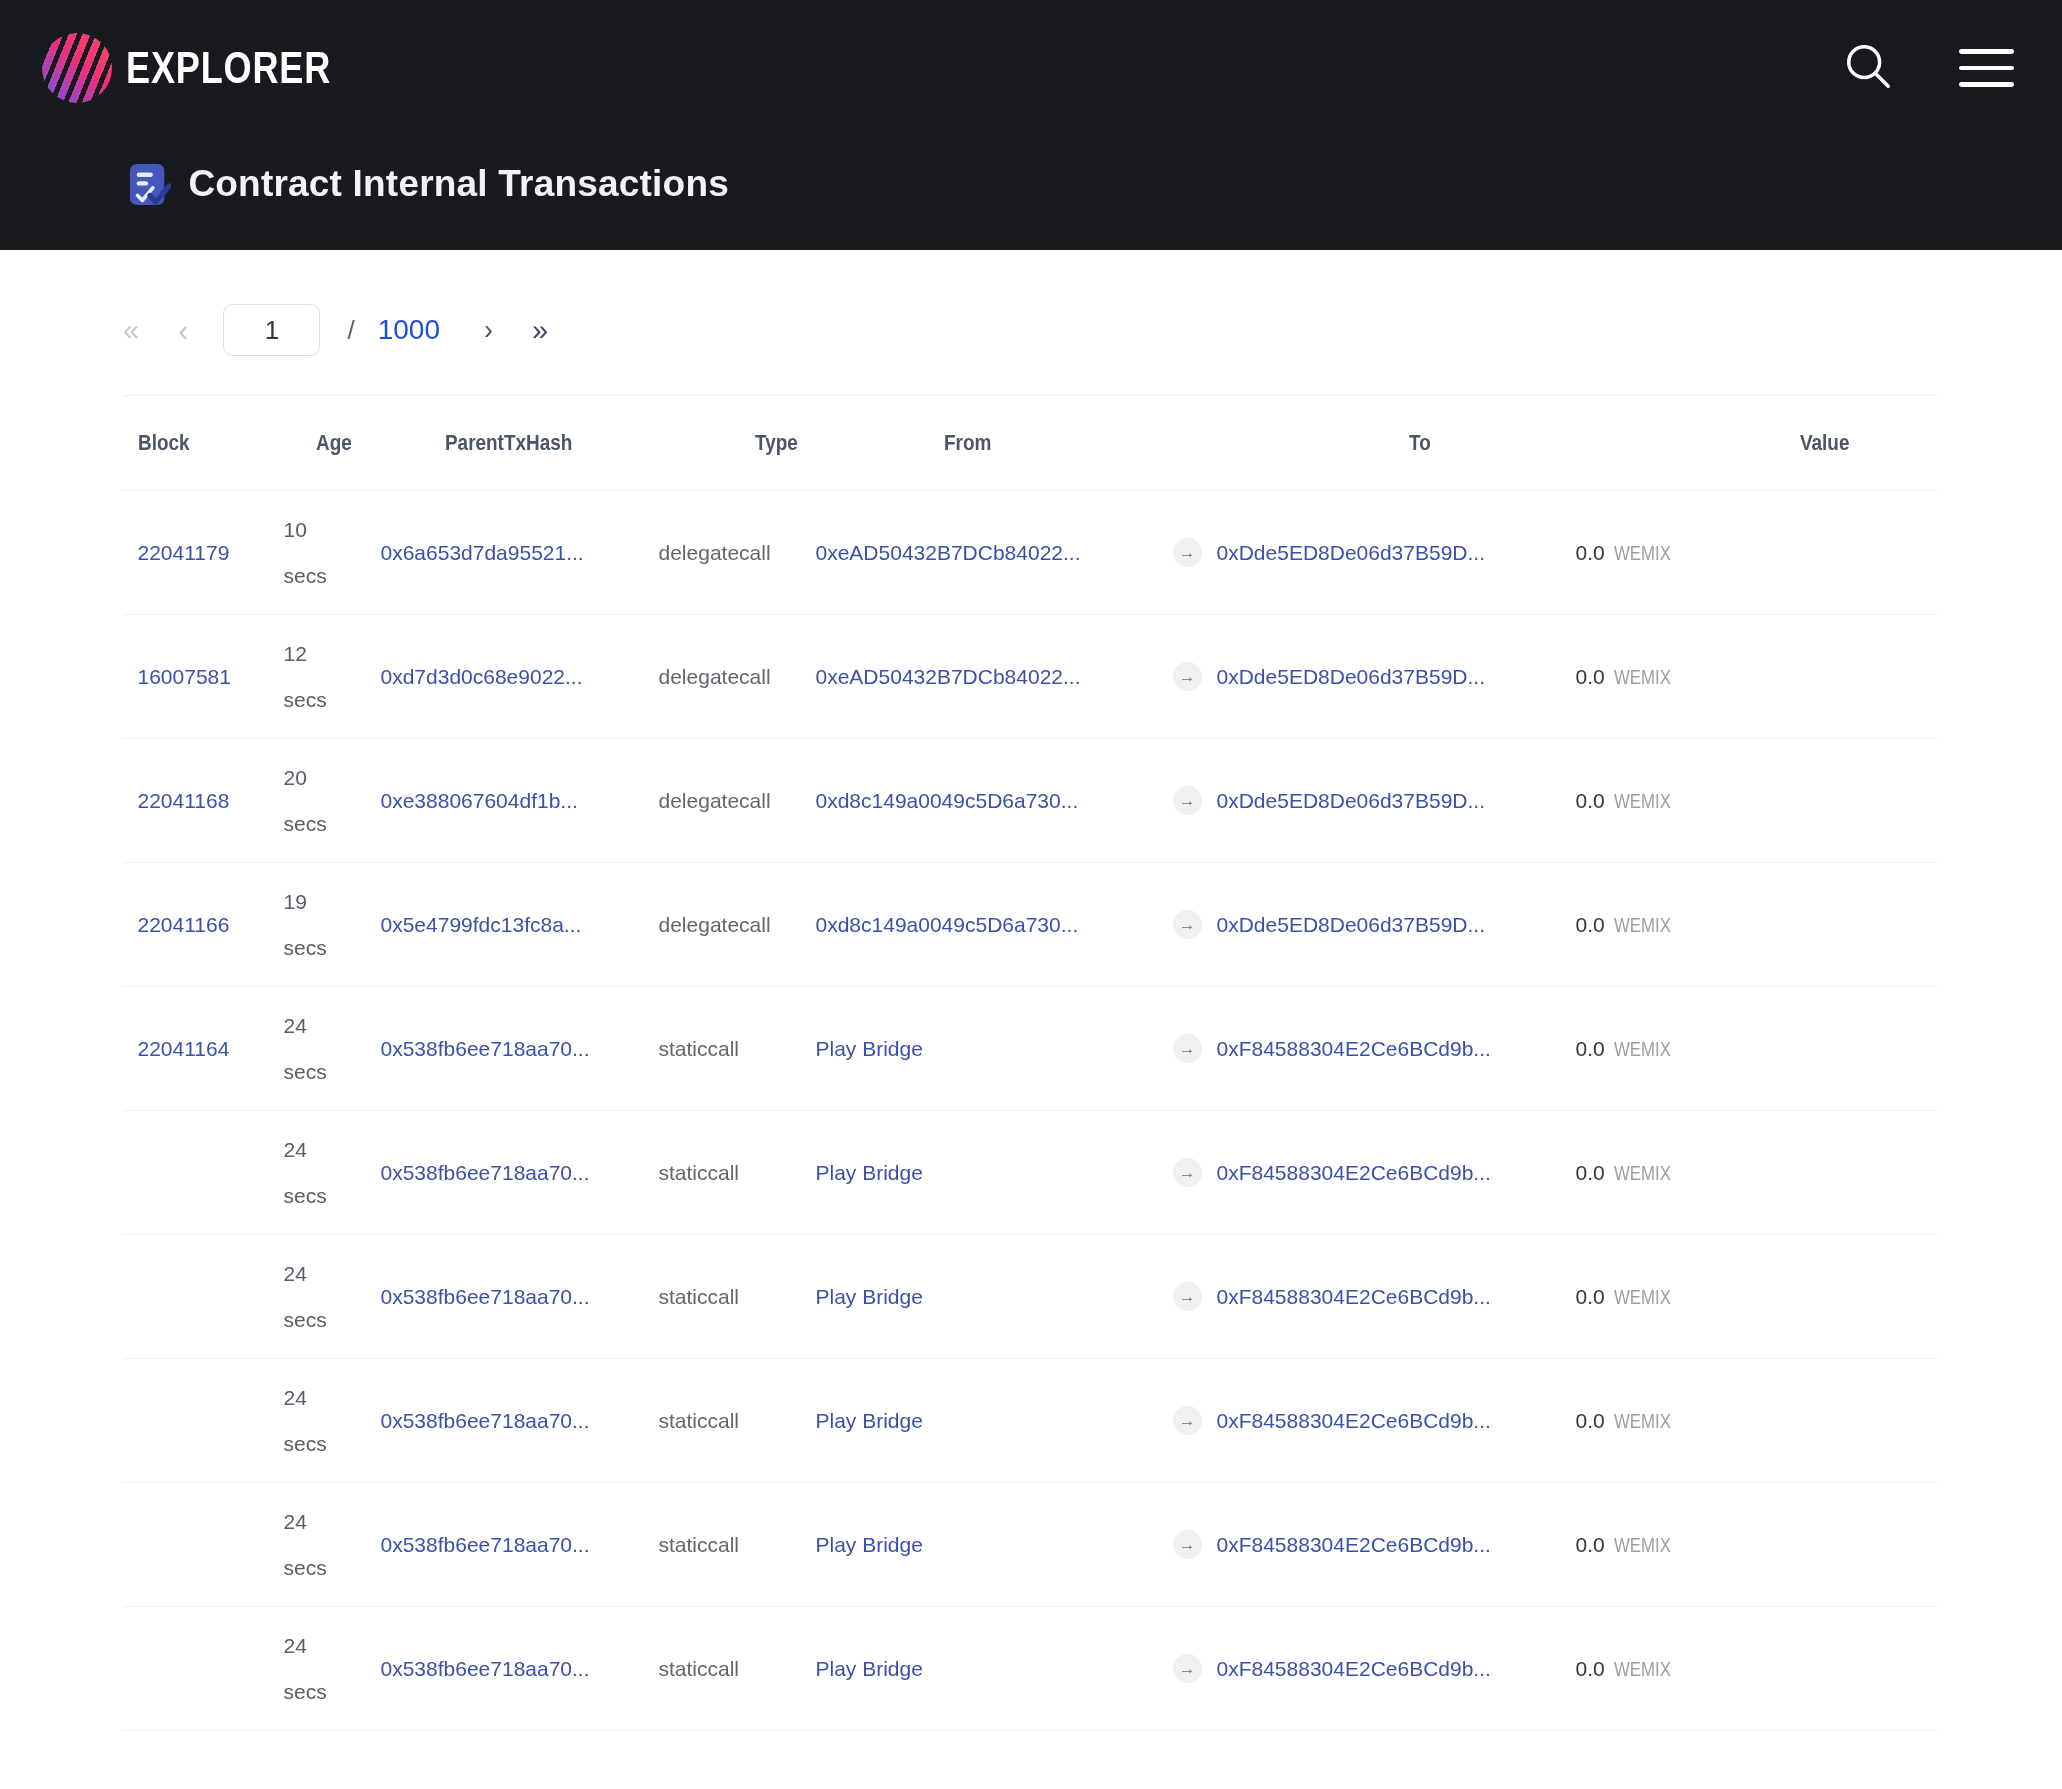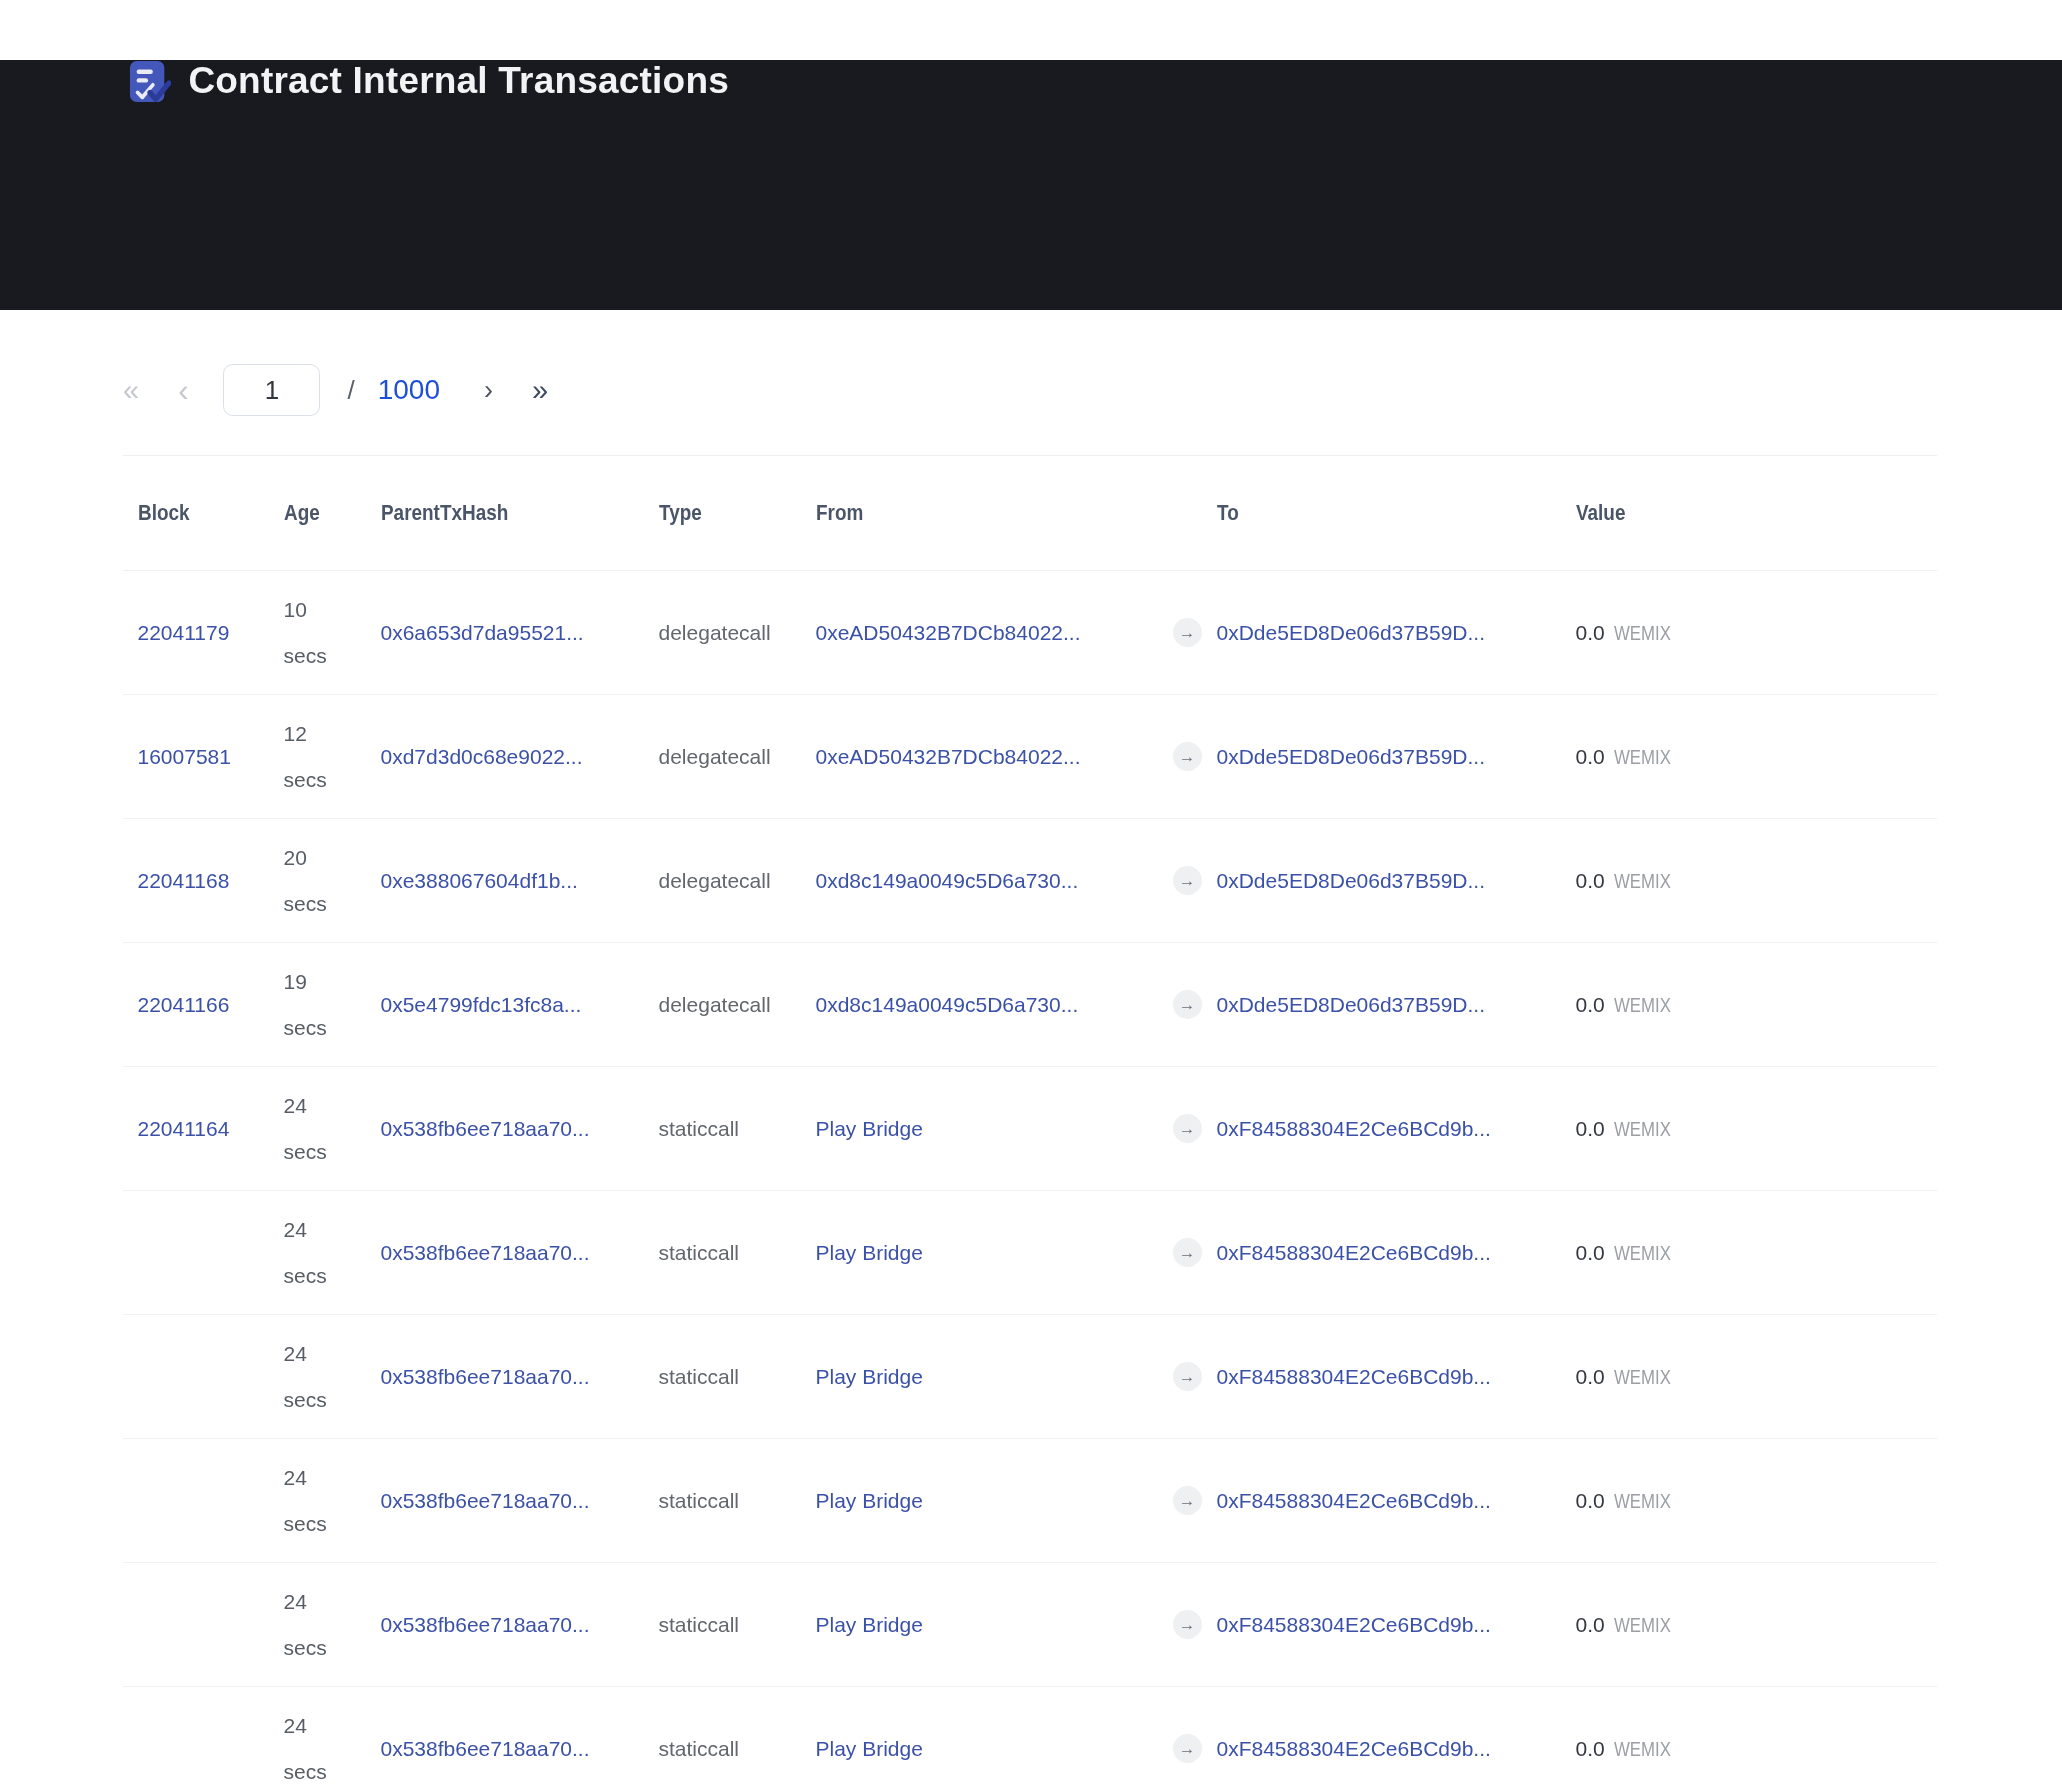--- a/index.html
+++ b/index.html
@@ -39,39 +39,58 @@
     font-family:"Liberation Sans", sans-serif; }
   .pg-sep { margin-left:27px; color:#5a5f6a; font-size:26px; }
   .pg-total { margin-left:23px; color:#1d4ed8; font-size:28px; }
   .pg-next { margin-left:44px; color:#4d545e; font-size:27px; }
   .pg-last { margin-left:39px; color:#3d4965; }
 
   
   .table { margin-top:39px; }
   .thead, .trow { display:grid; padding-left:14.5px; align-items:center;
     grid-template-columns:146px 97px 278px 157px 357px 44px 359px 1fr; }
-  .thead { height:116px; border-top:1.9px solid #efeff1; border-bottom:1.9px solid #efeff1; }
+  .thead { height:96px; border-top:1.9px solid #efeff1; border-bottom:1.9px solid #efeff1;gap:32px; }
   .th span { display:inline-block; transform:scaleX(.86); transform-origin:left center;
     font-weight:700; font-size:22px; color:#4a5568; }
   .trow { height:124px; border-bottom:1.9px solid #f1f1f3; font-size:21px; }
   .link { color:#3b51a8; text-decoration:none; }
   .age { display:flex; flex-direction:column; gap:22px; color:#575d66; }
   .type { color:#62666e; }
   .arrow-circle { width:29px; height:29px; border-radius:50%; background:#eef0f2;
     display:flex; align-items:center; justify-content:center; }
   .arrow-glyph { font-size:16.4px; color:#6b6f7a; line-height:1; }
   .value-cell { display:flex; align-items:flex-start; }
   .val { color:#34383f; }
   .unit { color:#9b9ea3; margin-left:9.7px; display:inline-block;
     transform:scaleX(.8); transform-origin:left center; }
 </style>
 </head>
 <body>
 
 <header class="topbar">
+  <div class="brand-row">
+    <span class="logo-sphere"></span>
+    <span class="brand-text">EXPLORER</span>
+    <div class="header-actions">
+      <button class="search-btn">
+        <svg width="52" height="52" viewBox="0 0 54 54">
+          <circle cx="22" cy="22" r="16" fill="none" stroke="#ffffff" stroke-width="3.6"></circle>
+          <line x1="34" y1="34" x2="47" y2="47" stroke="#ffffff" stroke-width="3.6" stroke-linecap="round"></line>
+        </svg>
+      </button>
+      <button class="menu-btn">
+        <span class="menu-bars">
+            <i></i>
+            <i></i>
+            <i></i>
+          </span>
+      </button>
+    </div>
+  </div>
   <div class="title-row">
     <svg width="42" height="45" viewBox="0 0 44 47">
       <rect x="1" y="1" width="36" height="43" rx="7" fill="#4457ba"></rect>
       <rect x="8" y="10" width="17" height="4.6" rx="2.3" fill="#e9ebf6"></rect>
       <rect x="8" y="19" width="12" height="4.6" rx="2.3" fill="#e9ebf6"></rect>
       <path d="M9 34 l5 5 l11 -13" stroke="#e9ebf6" stroke-width="4" fill="none" stroke-linecap="round" stroke-linejoin="round"></path>
       <path d="M22 34 l6 7 l14 -17" stroke="#2c3a9a" stroke-width="5.5" fill="none" stroke-linecap="round" stroke-linejoin="round"></path>
     </svg>
     <h1 class="page-title">Contract Internal Transactions</h1>
   </div>

